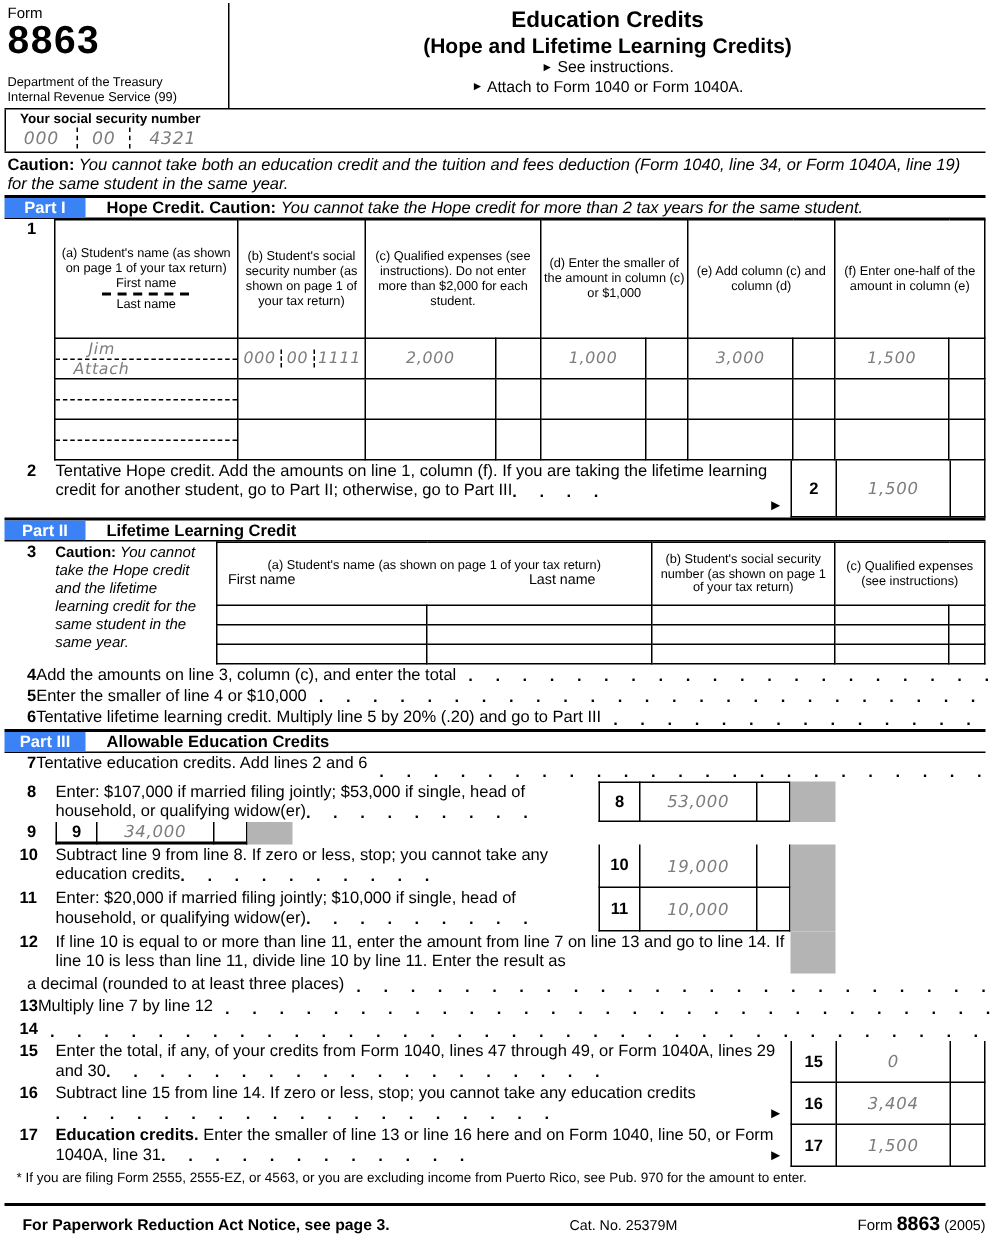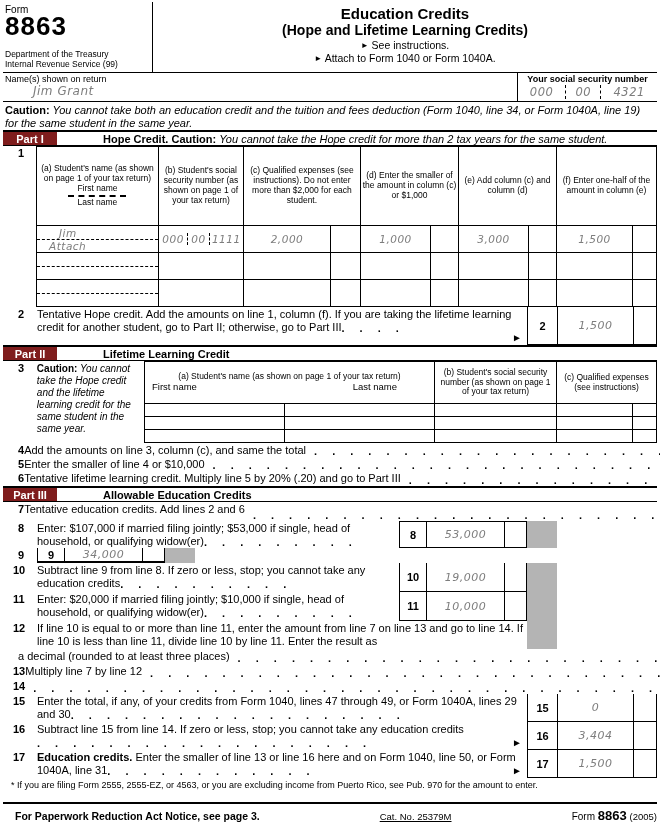--- a/index.html
+++ b/index.html
@@ -36,22 +36,22 @@
 .ssn { display: flex; font-size: 11.5px; margin-top: 1px; }
 .ssn span { display: block; }
 .s1 { flex: 1.1; } .s2 { flex: .8; border-left: 1px dashed #000; } .s3 { flex: 1.3; border-left: 1px dashed #000; }
 
 
 .cautionP { font-size: 11px; font-style: italic; padding: 2px 2px 3px 2px; line-height: 1.15; height: 28px; }
 .cautionP b.up { font-style: normal; }
 
 
 .bar { display: flex; border-top: 2px solid #000; border-bottom: 1px solid #000; height: 16px; align-items: stretch; }
-.plabel { background: #7f1d1d; color: #fff; font-weight: bold; width: 54px; text-align: center; font-size: 11px; padding-top: 1px; }
-.ptitle { font-weight: bold; padding: 1px 0 0 14px; margin-left: 32px; }
+.plabel { background: #3b82f6; color: #fff; font-weight: bold; width: 54px; text-align: center; font-size: 11px; padding-top: 1px; }
+.ptitle { font-weight: bold; padding: 1px 0 0 14px; }
 .ptitle i { font-weight: normal; }
 
 
 .lrow { display: flex; align-items: stretch; }
 .g { width: 34px; font-weight: bold; padding: 1px 0 0 15px; font-size: 11px; }
 .g.g2 { padding-left: 10px; }
 .tx { flex: 1; padding-top: 1px; position: relative; line-height: 1.18; }
 .tx.fx { display: flex; }
 .tx.fx .dl { flex: 1; margin: 0 20px 0 8px; }
 .dl { overflow: hidden; white-space: nowrap; height: 12px; letter-spacing: 6px; font-weight: bold; align-self: flex-end; }
@@ -95,21 +95,21 @@
 .p2t th { font-size: 8.5px; text-align: center; line-height: 1.15; padding: 1px; }
 .p2t td { height: 13px; }
 .fl { display: flex; font-size: 9.5px; padding: 0 6px; }
 .fl span:last-child { margin-left: auto; margin-right: 30px; }
 
 
 .fnote { font-size: 9px; padding: 2px 0 2px 8px; }
 .botrule { border-top: 2px solid #000; margin-top: 10px; }
 .footer { display: flex; padding-top: 4px; align-items: baseline; }
 .fL { font-weight: bold; font-size: 10.5px; margin-left: 12px; }
-.fC { font-size: 9.5px; margin-left: 120px; text-decoration: underline; }
+.fC { font-size: 9.5px; margin-left: 120px; }
 .fR { margin-left: auto; font-size: 10px; }
 .fR .fno { font-size: 13px; font-weight: bold; }
 .sm { font-size: 9.5px; }
 </style>
 </head>
 <body>
 
 <div class="hdr">
   <div class="hL">
     <div class="formword">Form</div>
@@ -121,24 +121,20 @@
   </div>
   <div class="hC">
     <div class="t1">Education Credits</div>
     <div class="t2">(Hope and Lifetime Learning Credits)</div>
     <div class="instr"><span class="arr">►</span> <span>See instructions.</span></div>
     <div class="instr"><span class="arr">►</span> <span>Attach to Form 1040 or Form 1040A.</span></div>
   </div>
 </div>
 
 <div class="idrow">
-  <div class="idL">
-    <div>Name(s) shown on return</div>
-    <div class="hw">Jim Grant</div>
-  </div>
   <div class="idR">
     <div class="lbl">Your social security number</div>
     <div class="ssn hw">
       <span class="s1">000</span>
       <span class="s2">00</span>
       <span class="s3">4321</span>
     </div>
   </div>
 </div>
 
@@ -320,21 +316,21 @@
       <td class="amt hw"></td>
           <td></td>
     </tr>
   </tbody>
     </table>
 </div>
 
 <div class="lrow bt" style="height:14px">
   <div class="g">4</div>
   <div class="tx fx">
-      <span>Add the amounts on line 3, column (c), and same the total</span>
+      <span>Add the amounts on line 3, column (c), and enter the total</span>
       <span class="dl">. . . . . . . . . . . . . . . . . . . . . . . . . . . . . . . . . . . . . . . . . . . . . . . . . . . . . . . . . . . . . . . . . . . . . . . . . . . . . . . .</span>
     </div>
 
 </div>
 <div class="lrow" style="height:14px">
   <div class="g">5</div>
   <div class="tx fx">
       <span>Enter the smaller of line 4 or $10,000</span>
       <span class="dl">. . . . . . . . . . . . . . . . . . . . . . . . . . . . . . . . . . . . . . . . . . . . . . . . . . . . . . . . . . . . . . . . . . . . . . . . . . . . . . . .</span>
     </div>

